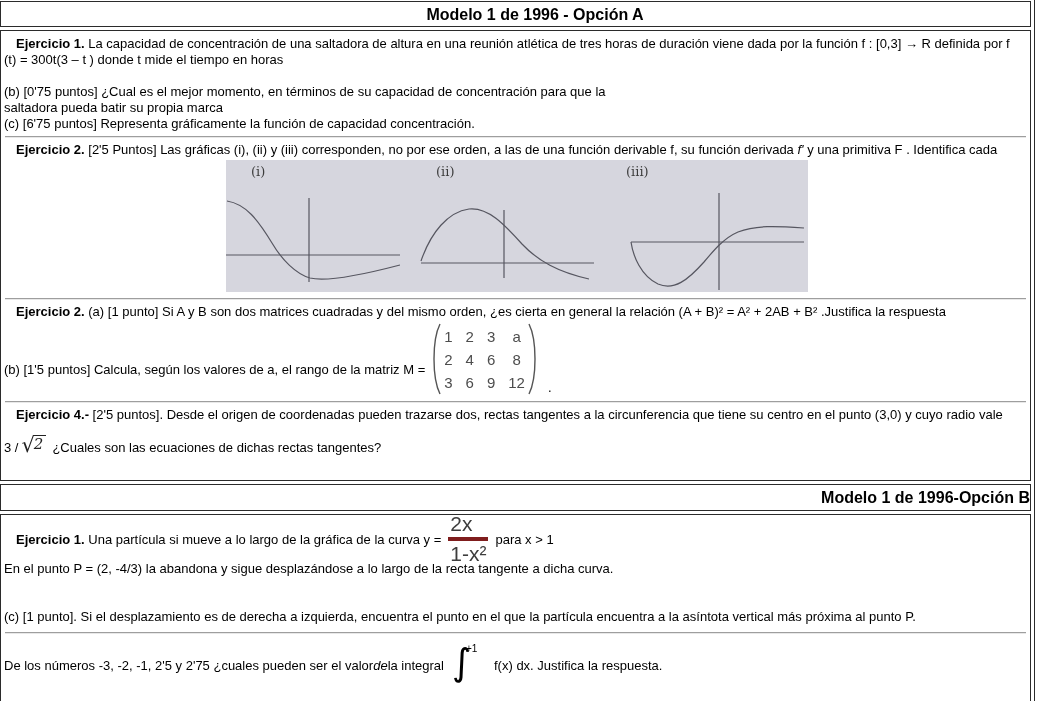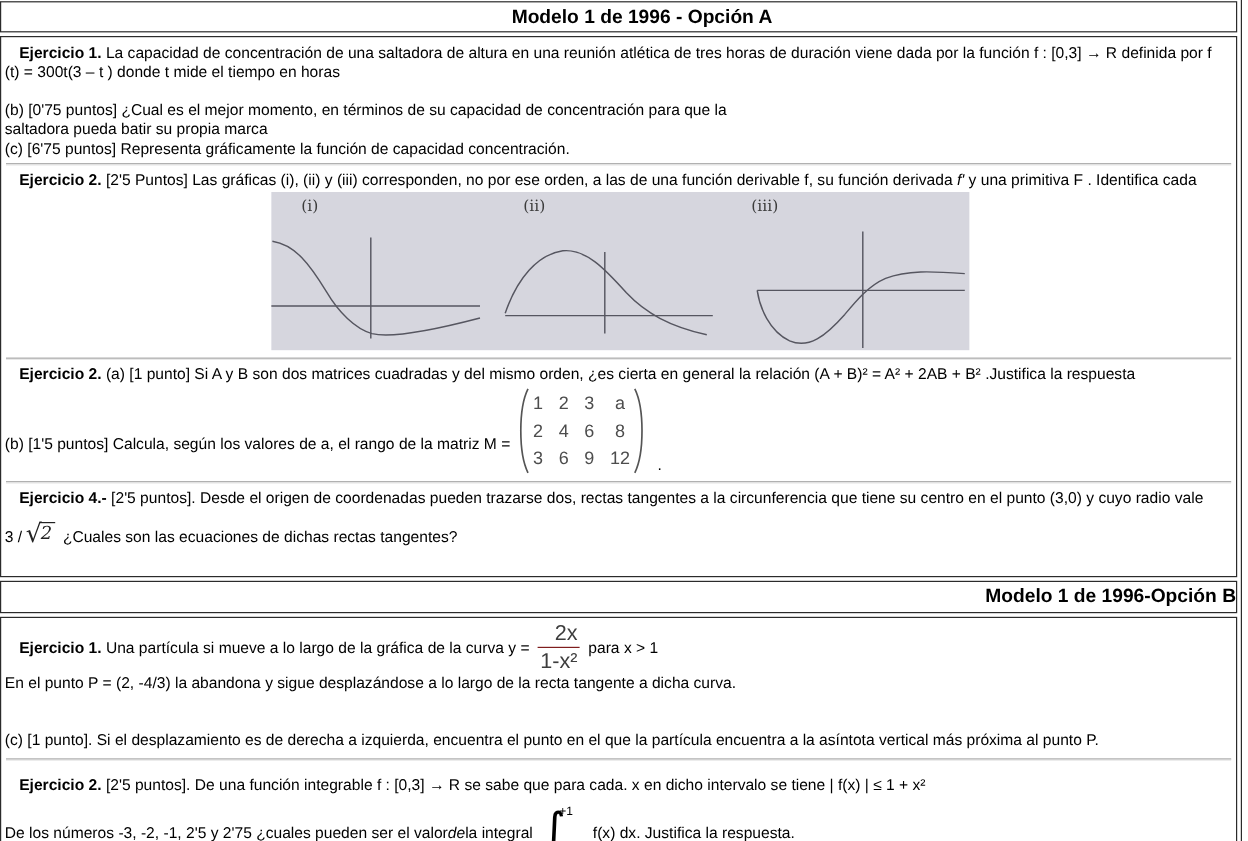--- a/index.html
+++ b/index.html
@@ -31,22 +31,22 @@
   .mperiod{margin:0 0 2px 8px;}
   
   .sqrtline{display:flex;align-items:flex-end;margin-top:6px;height:27px;}
   .sqrtline .pre{margin-bottom:1px;}
   .sqrt{font-family:"DejaVu Serif", serif;font-style:italic;color:#222;display:inline-flex;align-items:flex-start;margin:0 2px 0 3px;}
   .sqrt .rad{font-size:21px;line-height:21px;font-style:normal;}
   .sqrt .cand{font-size:15px;line-height:15px;border-top:1px solid #222;padding:1px 3px 0 1px;margin-left:-2px;}
   .sqrtline .post{margin-bottom:1px;margin-left:4px;}
   
   .fracline{display:flex;align-items:center;height:44px;}
-  .frac{display:inline-flex;flex-direction:column;align-items:flex-end;font-size:18px;color:#3d3d3d;margin:0 7px;}
-  .frac .den{border-top:1px solid #7f1d1d;padding:1px 2px 0 2px;}
+  .frac{display:inline-flex;flex-direction:column;align-items:flex-start;font-size:21px;color:#3d3d3d;margin:0 7px;}
+  .frac .den{border-top:4px solid #7f1d1d;padding:1px 2px 0 2px;}
   .frac .num{padding:0 2px 1px 2px;}
   
   .intline{display:flex;align-items:center;height:46px;margin-top:8px;}
   .intgrp{position:relative;width:36px;height:46px;margin:0 8px 0 6px;}
   .intgrp .isym{position:absolute;left:2px;top:-2px;font-size:37px;line-height:46px;font-family:"DejaVu Sans", sans-serif;}
   .intgrp .iup{position:absolute;top:1px;left:16px;font-size:10px;}
 </style>
 </head>
 <body>
 
@@ -161,23 +161,20 @@
 
   <p>
     <span>En el punto P = (2, -4/3) la abandona y sigue desplazándose a lo largo de la recta tangente a dicha curva.</span><br>
     <br>
     <br>
     <span>(c) [1 punto]. Si el desplazamiento es de derecha a izquierda, encuentra el punto en el que la partícula encuentra a la asíntota vertical más próxima al punto P.</span>
   </p>
 
   <hr class="sep" style="margin-top:7px;">
 
-  <p style="margin-top:12px;">
-    <b class="exlabel">Ejercicio 2.</b><span> [2'5 puntos]. De una función integrable f : [0,3] → R se sabe que para cada. x en dicho intervalo se tiene | f(x) | ≤ 1 + x²</span>
-  </p>
 
   <div class="intline">
     <span>De los números -3, -2, -1, 2'5 y 2'75 ¿cuales pueden ser el valor </span>
       <span class="ital">de</span>
       <span> la integral</span>
     <span class="intgrp">
       <span class="isym">∫</span>
       <span class="iup">+1</span>
 
     </span>

